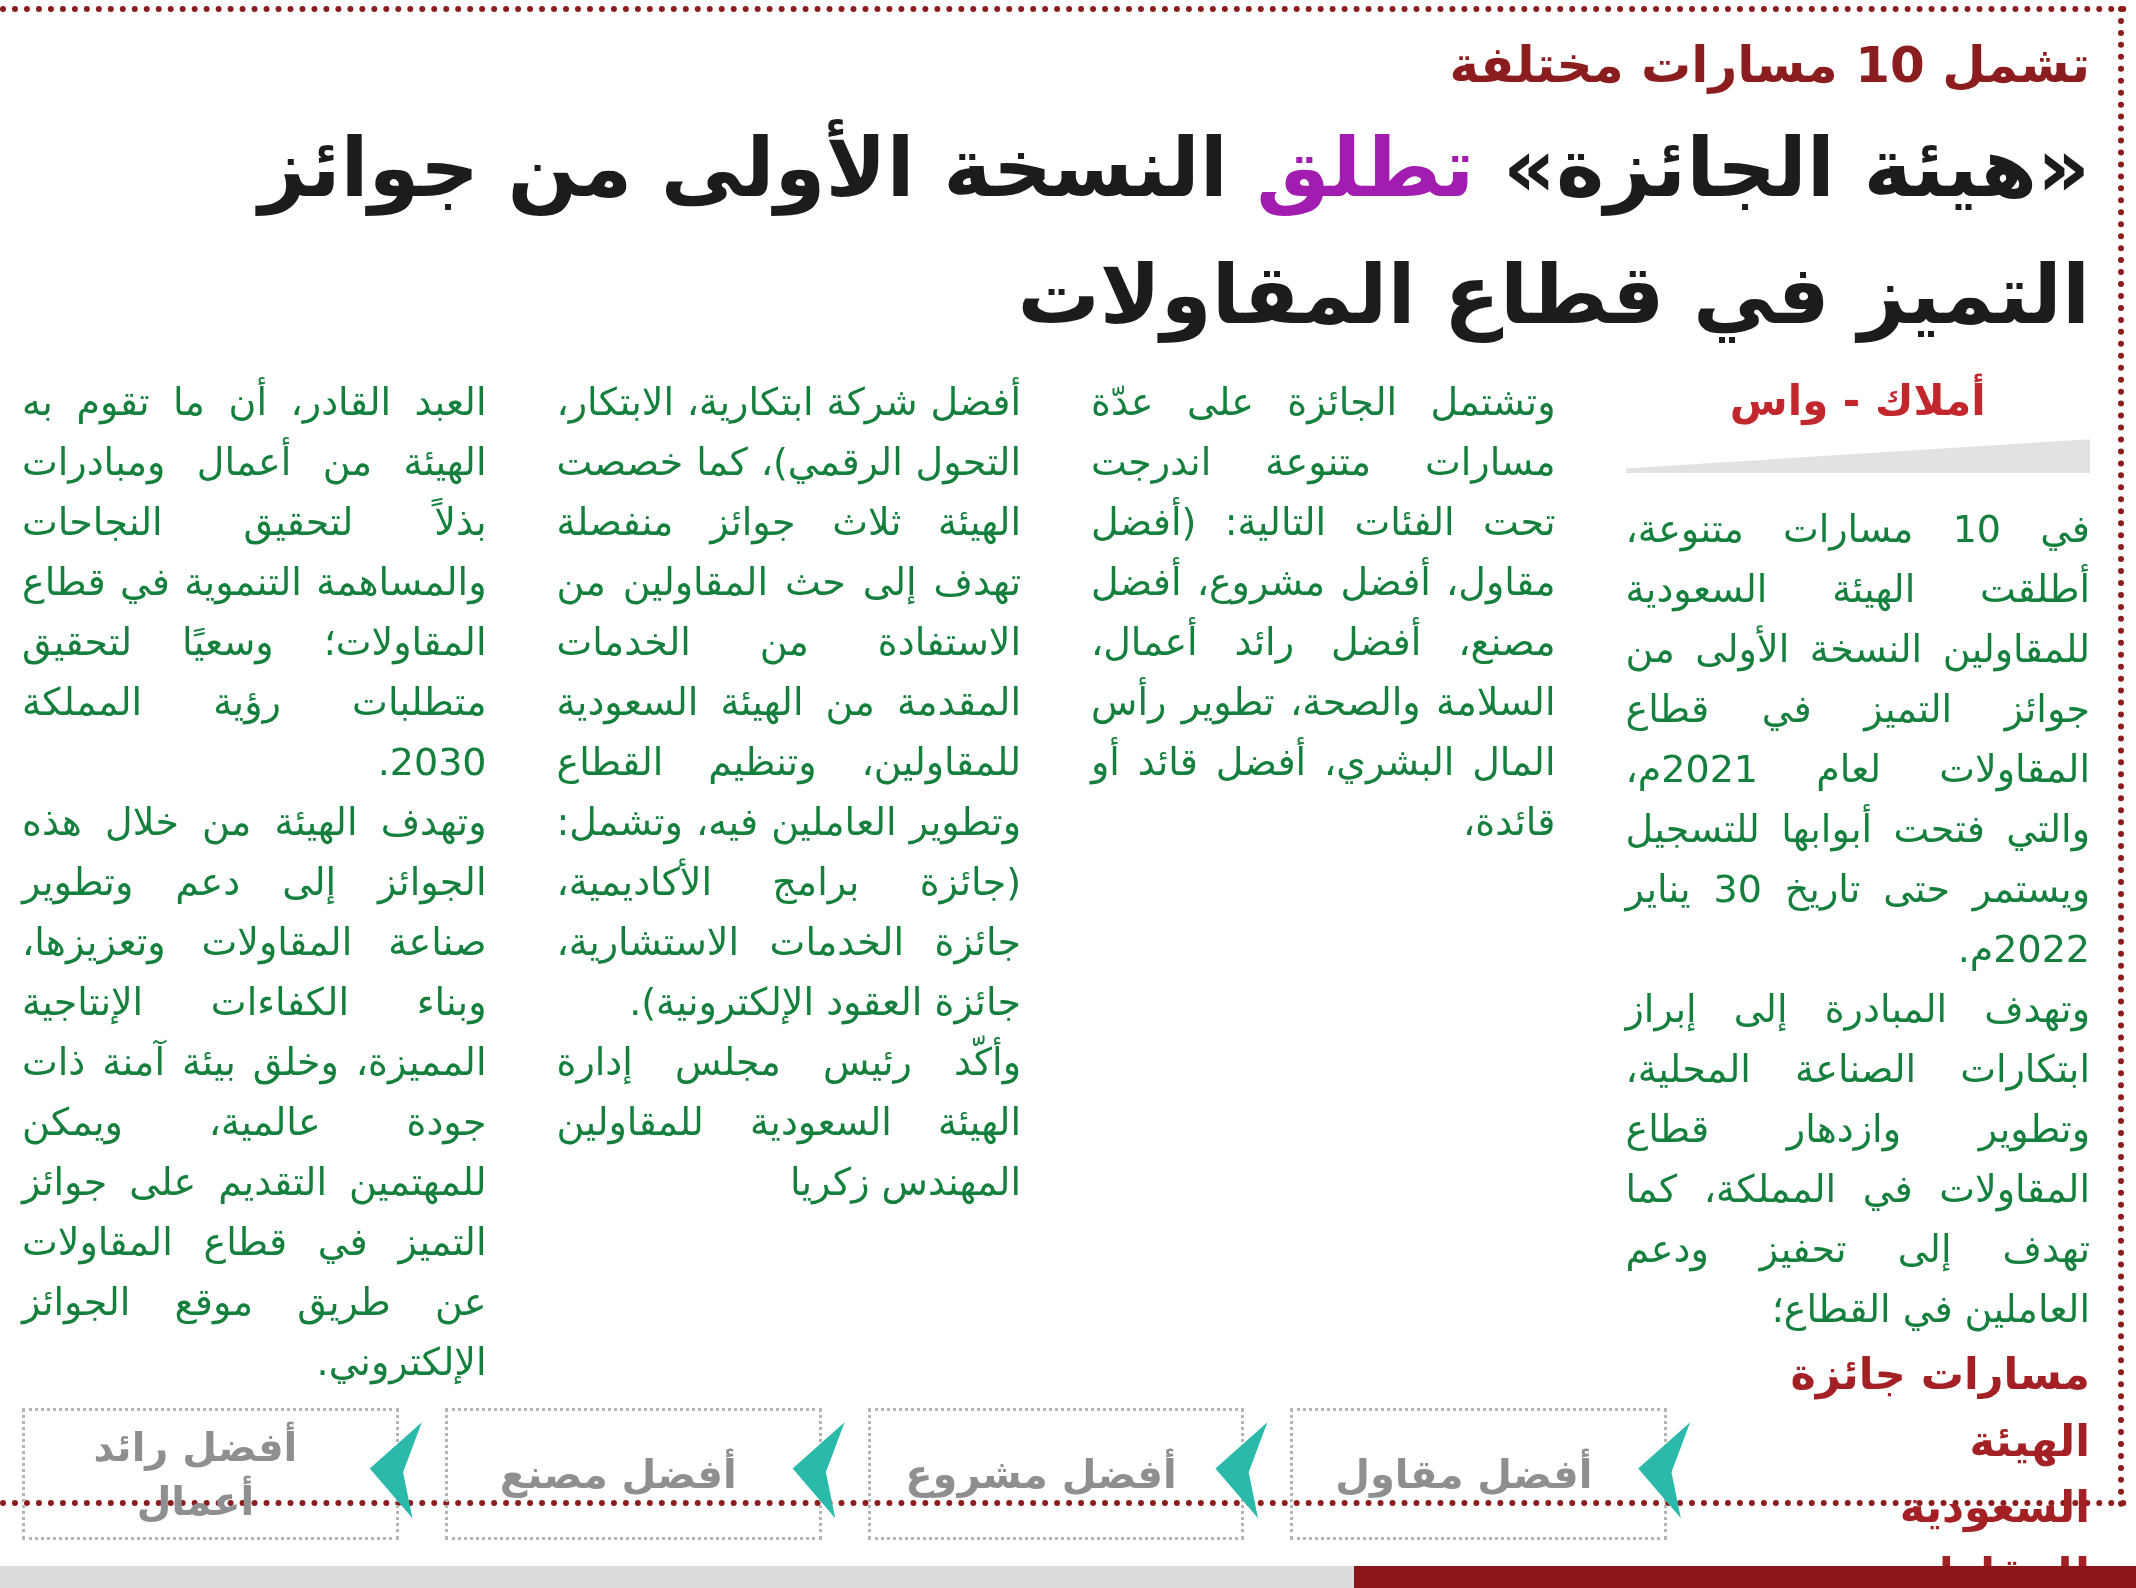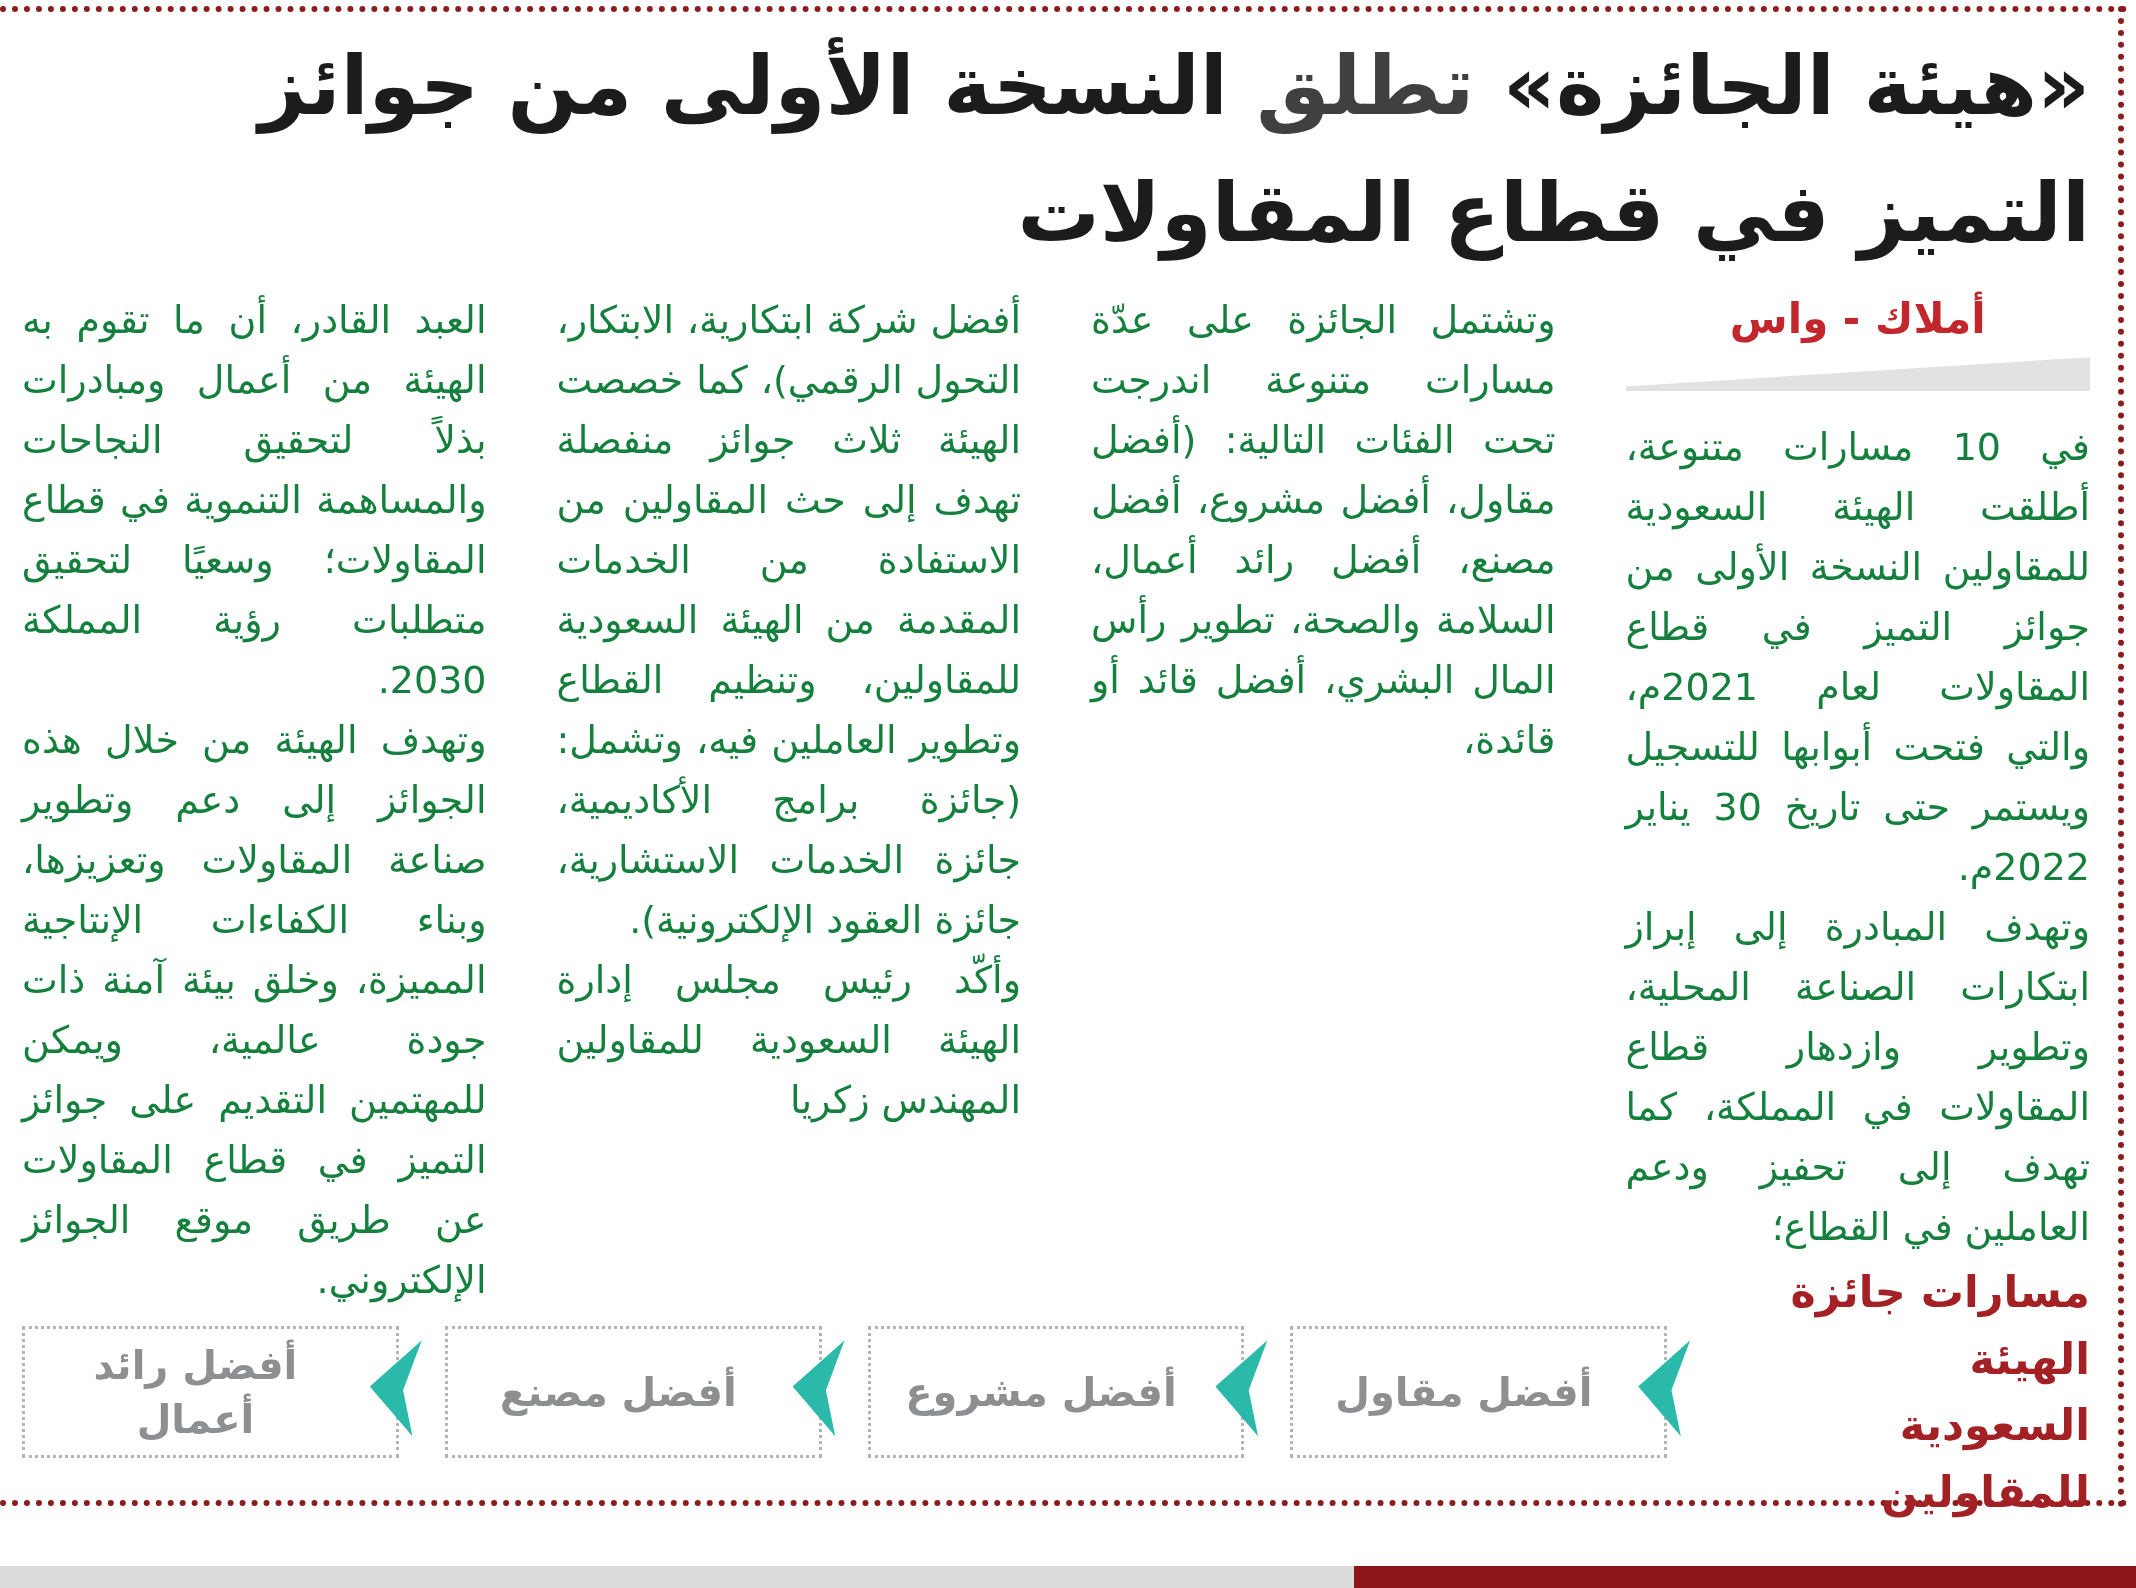--- a/index.html
+++ b/index.html
@@ -25,21 +25,21 @@
     font-size:50px;font-weight:bold;
     color:#8c1d1f;
   }
   .headline{
     margin:10px 0 6px 0;
     text-align:right;
     font-size:82px;font-weight:bold;
     line-height:1.55;
     color:#1c1c1c;
   }
-  .headline .muted{color:#404040;}
+  .headline .muted{color:#a21caf;}
 
   .cols{display:flex;gap:70px;margin-top:14px;}
   .col{flex:1 1 0;min-width:0;}
   .col p{
     margin:0;
     font-size:38px;line-height:60px;
     text-align:justify;
     color:#15803d;
   }
   .byline{
@@ -94,20 +94,21 @@
 </head>
 <body>
 
 <div class="page">
   <div class="dots-top"></div>
   <div class="dots-right"></div>
   <div class="dots-bottom"></div>
 
   <div class="content">
 
+    <div class="kicker">تشمل 10 مسارات مختلفة</div>
 
     <h1 class="headline"><span>«هيئة الجائزة»</span> <span class="muted">تطلق</span> <span>النسخة الأولى من جوائز</span><br><span>التميز في قطاع المقاولات</span></h1>
 
     <div class="cols">
 
       <div class="col">
         <div class="byline">أملاك - واس</div>
         <div class="wedge"></div>
         <p>في 10 مسارات متنوعة، أطلقت الهيئة السعودية للمقاولين النسخة الأولى من جوائز التميز في قطاع المقاولات لعام 2021م، والتي فتحت أبوابها للتسجيل ويستمر حتى تاريخ 30 يناير 2022م.</p>
         <p>وتهدف المبادرة إلى إبراز ابتكارات الصناعة المحلية، وتطوير وازدهار قطاع المقاولات في المملكة، كما تهدف إلى تحفيز ودعم العاملين في القطاع؛</p>

